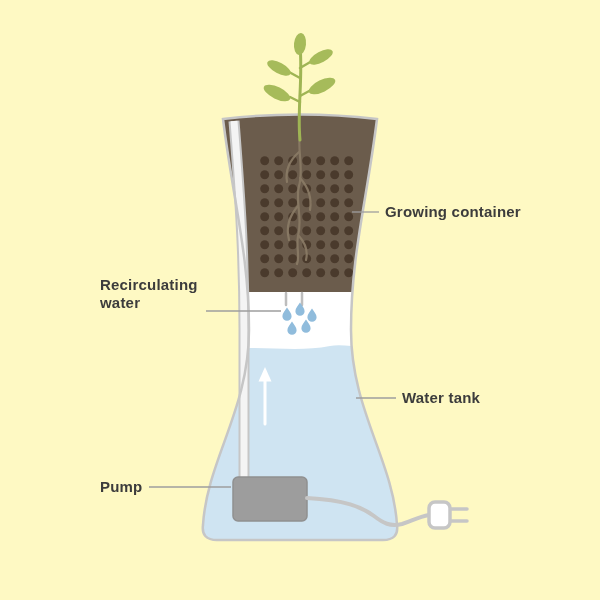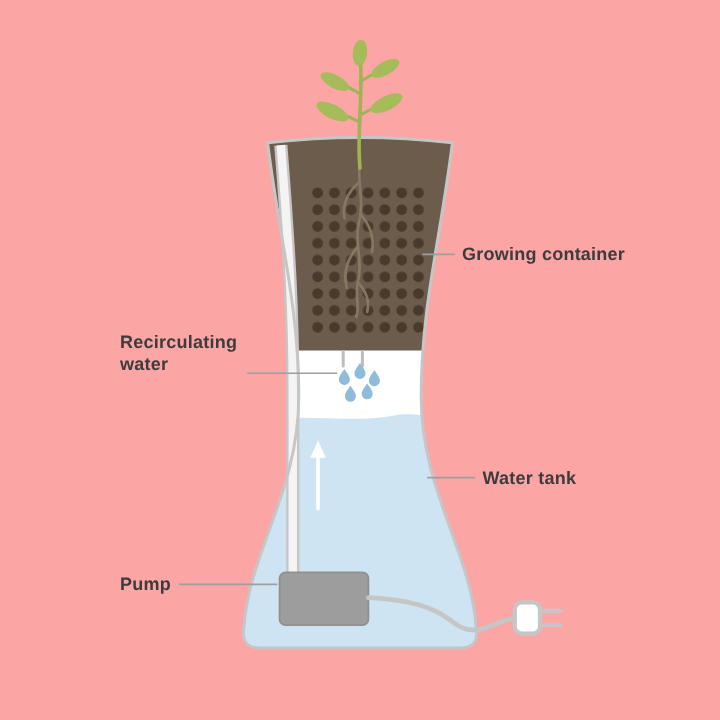--- a/index.html
+++ b/index.html
@@ -1,16 +1,16 @@
 <!DOCTYPE html>
 <html><head>
 <meta charset="utf-8">
 <style>
   html,body{margin:0;padding:0;background:#ffffff;}
-  .canvas{width:600px;height:600px;position:relative;background:#fca5a5;overflow:hidden;}
+  .canvas{width:600px;height:600px;position:relative;background:#fef9c3;overflow:hidden;}
   svg{display:block;}
   text.diagram-label{
     font-family:"Liberation Sans", sans-serif;
     font-weight:700;
     font-size:15px;
     letter-spacing:.2px;
   }
 </style>
 </head>
 <body>

